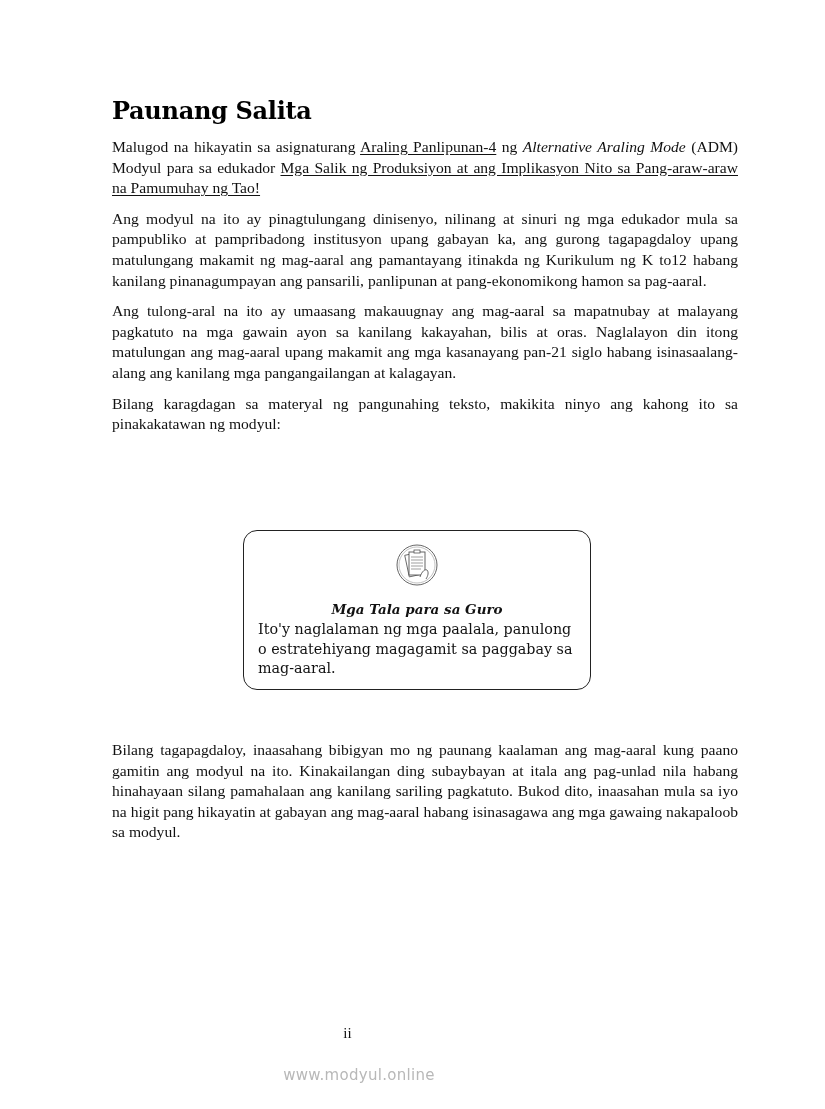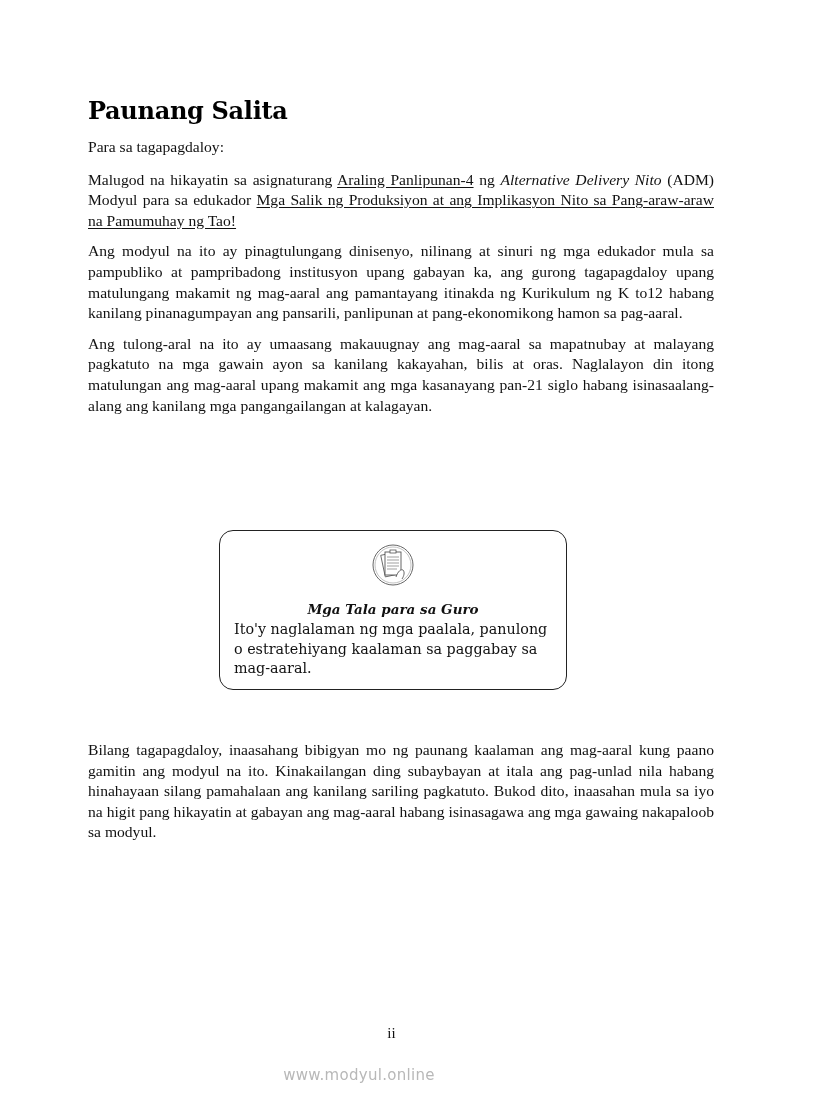--- a/index.html
+++ b/index.html
@@ -1,21 +1,21 @@
 <!DOCTYPE html>
 <html><head>
   <meta charset="utf-8">
   <style>
     html, body { margin: 0; padding: 0; }
     body {
       width: 825px; height: 1109px; background: #ffffff; position: relative;
       font-family: "Liberation Serif", "DejaVu Serif", serif; color: #111;
       overflow: hidden;
     }
-    .page { position: absolute; left: 88px; top: 96px; width: 626px; }
+    .page { position: absolute; left: 112px; top: 96px; width: 626px; }
     h1 {
       font-family: "DejaVu Serif", serif; font-weight: bold; font-size: 24px;
       margin: 0 0 12px 0; letter-spacing: -0.3px; color: #000;
     }
     p {
       margin: 0 0 10px 0; font-size: 15.6px; line-height: 20.6px;
       text-align: justify; hyphens: none;
     }
     p.first { margin-bottom: 12px; }
     u { text-decoration: underline; text-underline-offset: 2px; }
@@ -30,37 +30,36 @@
       font-style: italic; font-size: 13.5px; margin-top: 10px; margin-bottom: 3px;
     }
     .notebox .note-body {
       font-family: "DejaVu Serif", serif; font-size: 14.3px; line-height: 19.5px;
       text-align: left; margin: 0;
     }
     .after { position: absolute; left: 0; top: 618px; width: 626px; margin-top: 26px; }
     .pagenum {
       position: absolute; top: 1025px; left: 0; width: 695px; text-align: center;
       font-size: 15px;
-      margin-left: 44px;
     }
     .watermark {
       position: absolute; top: 1066px; left: 0; width: 718px; text-align: center;
       font-family: "DejaVu Sans", sans-serif; font-size: 15px; color: #b8b8b8;
       letter-spacing: 0.3px;
     }
   </style>
 </head>
 <body>
 
 <div class="page">
   <h1>Paunang Salita</h1>
-  <p class="first">Para sa tagapagdaloy:</p>
-  <p><span>Malugod na hikayatin sa asignaturang </span><u>Araling Panlipunan-4</u><span> ng </span><i>Alternative Delivery Nito</i><span> (ADM) Modyul para sa edukador </span><u>Mga Salik ng Produksiyon at ang Implikasyon Nito sa Pang-araw-araw na Pamumuhay ng Tao!</u></p>
+  <p><span>Malugod na hikayatin sa asignaturang </span><u>Araling Panlipunan-4</u><span> ng </span><i>Alternative Araling Mode</i><span> (ADM) Modyul para sa edukador </span><u>Mga Salik ng Produksiyon at ang Implikasyon Nito sa Pang-araw-araw na Pamumuhay ng Tao!</u></p>
   <p>Ang modyul na ito ay pinagtulungang dinisenyo, nilinang at sinuri ng mga edukador mula sa pampubliko at pampribadong institusyon upang gabayan ka, ang gurong tagapagdaloy upang matulungang makamit ng mag-aaral ang pamantayang itinakda ng Kurikulum ng K to12 habang kanilang pinanagumpayan ang pansarili, panlipunan at pang-ekonomikong hamon sa pag-aaral.</p>
   <p>Ang tulong-aral na ito ay umaasang makauugnay ang mag-aaral sa mapatnubay at malayang pagkatuto na mga gawain ayon sa kanilang kakayahan, bilis at oras. Naglalayon din itong matulungan ang mag-aaral upang makamit ang mga kasanayang pan-21 siglo habang isinasaalang-alang ang kanilang mga pangangailangan at kalagayan.</p>
+  <p>Bilang karagdagan sa materyal ng pangunahing teksto, makikita ninyo ang kahong ito sa pinakakatawan ng modyul:</p>
 
   <div class="notebox">
     <div class="icon-wrap">
       <span>
         <svg width="44" height="44" viewBox="0 0 44 44">
           <circle cx="22" cy="22" r="20" fill="none" stroke="#666" stroke-width="1"></circle>
           <circle cx="22" cy="22" r="18" fill="none" stroke="#999" stroke-width="0.6"></circle>
           <g transform="rotate(-12 22 22)">
             <rect x="12" y="10" width="16" height="22" fill="#fff" stroke="#666" stroke-width="0.9"></rect>
           </g>
@@ -69,21 +68,21 @@
           <line x1="16" y1="14" x2="28" y2="14" stroke="#777" stroke-width="0.7"></line>
           <line x1="16" y1="17" x2="28" y2="17" stroke="#777" stroke-width="0.7"></line>
           <line x1="16" y1="20" x2="28" y2="20" stroke="#777" stroke-width="0.7"></line>
           <line x1="16" y1="23" x2="28" y2="23" stroke="#777" stroke-width="0.7"></line>
           <line x1="16" y1="26" x2="26" y2="26" stroke="#777" stroke-width="0.7"></line>
           <path d="M25 34 C27 28 30 26 32 27 C34 29 33 33 31 36" fill="#fff" stroke="#555" stroke-width="0.9"></path>
         </svg>
       </span>
     </div>
     <div class="note-title">Mga Tala para sa Guro</div>
-    <p class="note-body">Ito'y naglalaman ng mga paalala, panulong o estratehiyang kaalaman sa paggabay sa mag-aaral.</p>
+    <p class="note-body">Ito'y naglalaman ng mga paalala, panulong o estratehiyang magagamit sa paggabay sa mag-aaral.</p>
   </div>
 
   <div class="after">
     <p>Bilang tagapagdaloy, inaasahang bibigyan mo ng paunang kaalaman ang mag-aaral kung paano gamitin ang modyul na ito. Kinakailangan ding subaybayan at itala ang pag-unlad nila habang hinahayaan silang pamahalaan ang kanilang sariling pagkatuto. Bukod dito, inaasahan mula sa iyo na higit pang hikayatin at gabayan ang mag-aaral habang isinasagawa ang mga gawaing nakapaloob sa modyul.</p>
   </div>
 </div>
 
 <div class="pagenum">ii</div>
 <div class="watermark">www.modyul.online</div>
 

